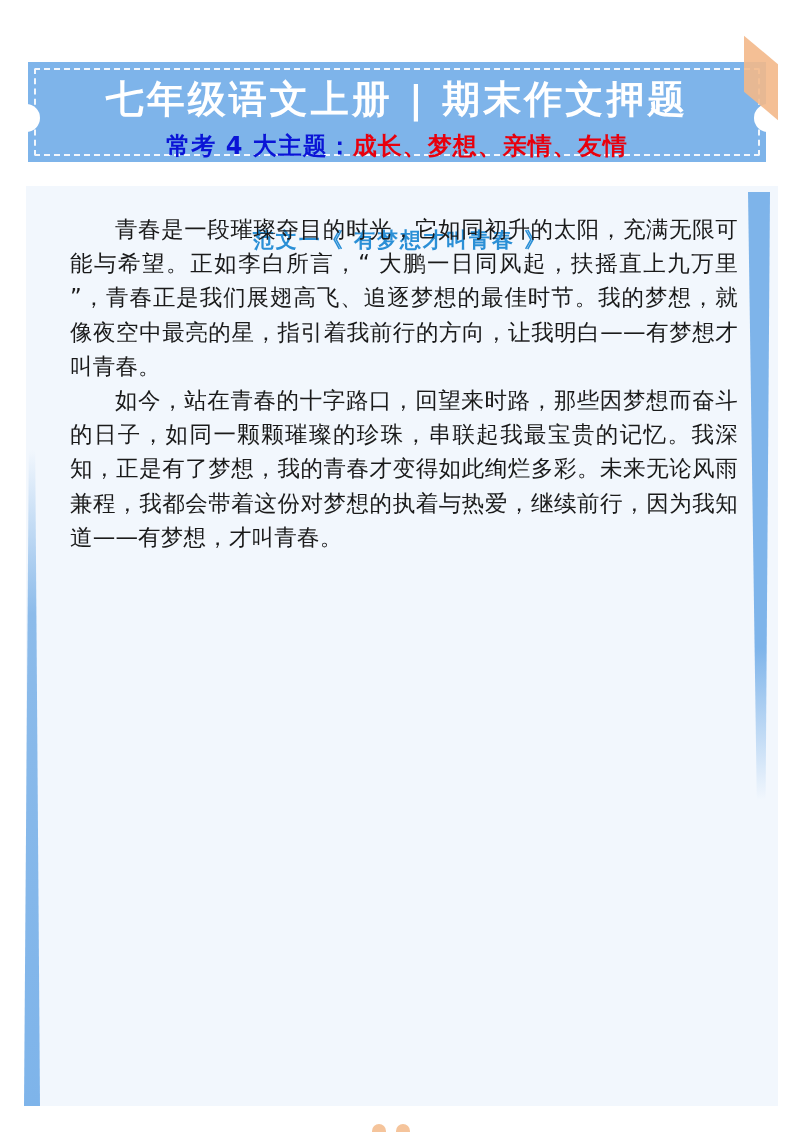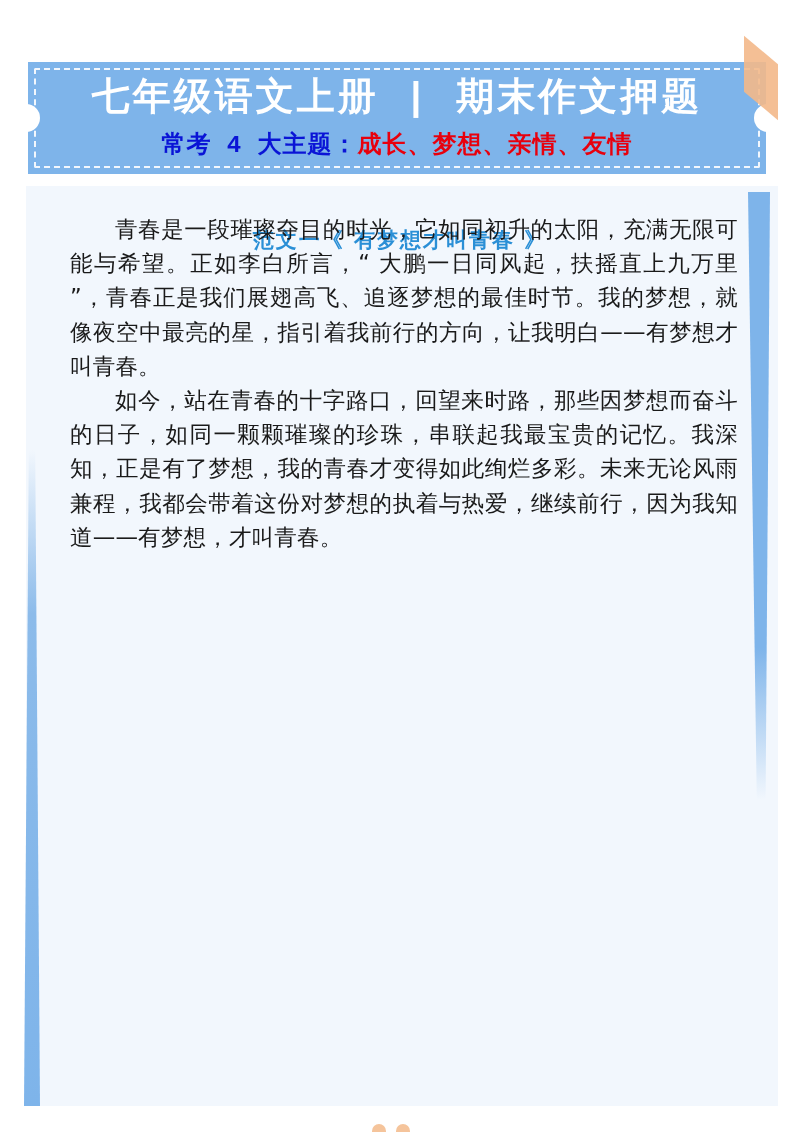--- a/index.html
+++ b/index.html
@@ -13,23 +13,22 @@
       position: relative;
       overflow: hidden;
       font-family: "DejaVu Sans", "Liberation Sans", sans-serif;
     }
     
     .banner {
       position: absolute;
       left: 28px;
       top: 62px;
       width: 738px;
-      height: 112px;
+      height: 100px;
       background: #7eb4ea;
-      font-family: Liberation Mono, monospace;
     }
     .banner-dash {
       position: absolute;
       left: 6px; top: 6px; right: 6px; bottom: 6px;
       border: 2px dashed #f2f7fd;
       border-radius: 2px;
     }
     .banner-notch {
       position: absolute;
       width: 16px; height: 28px;

